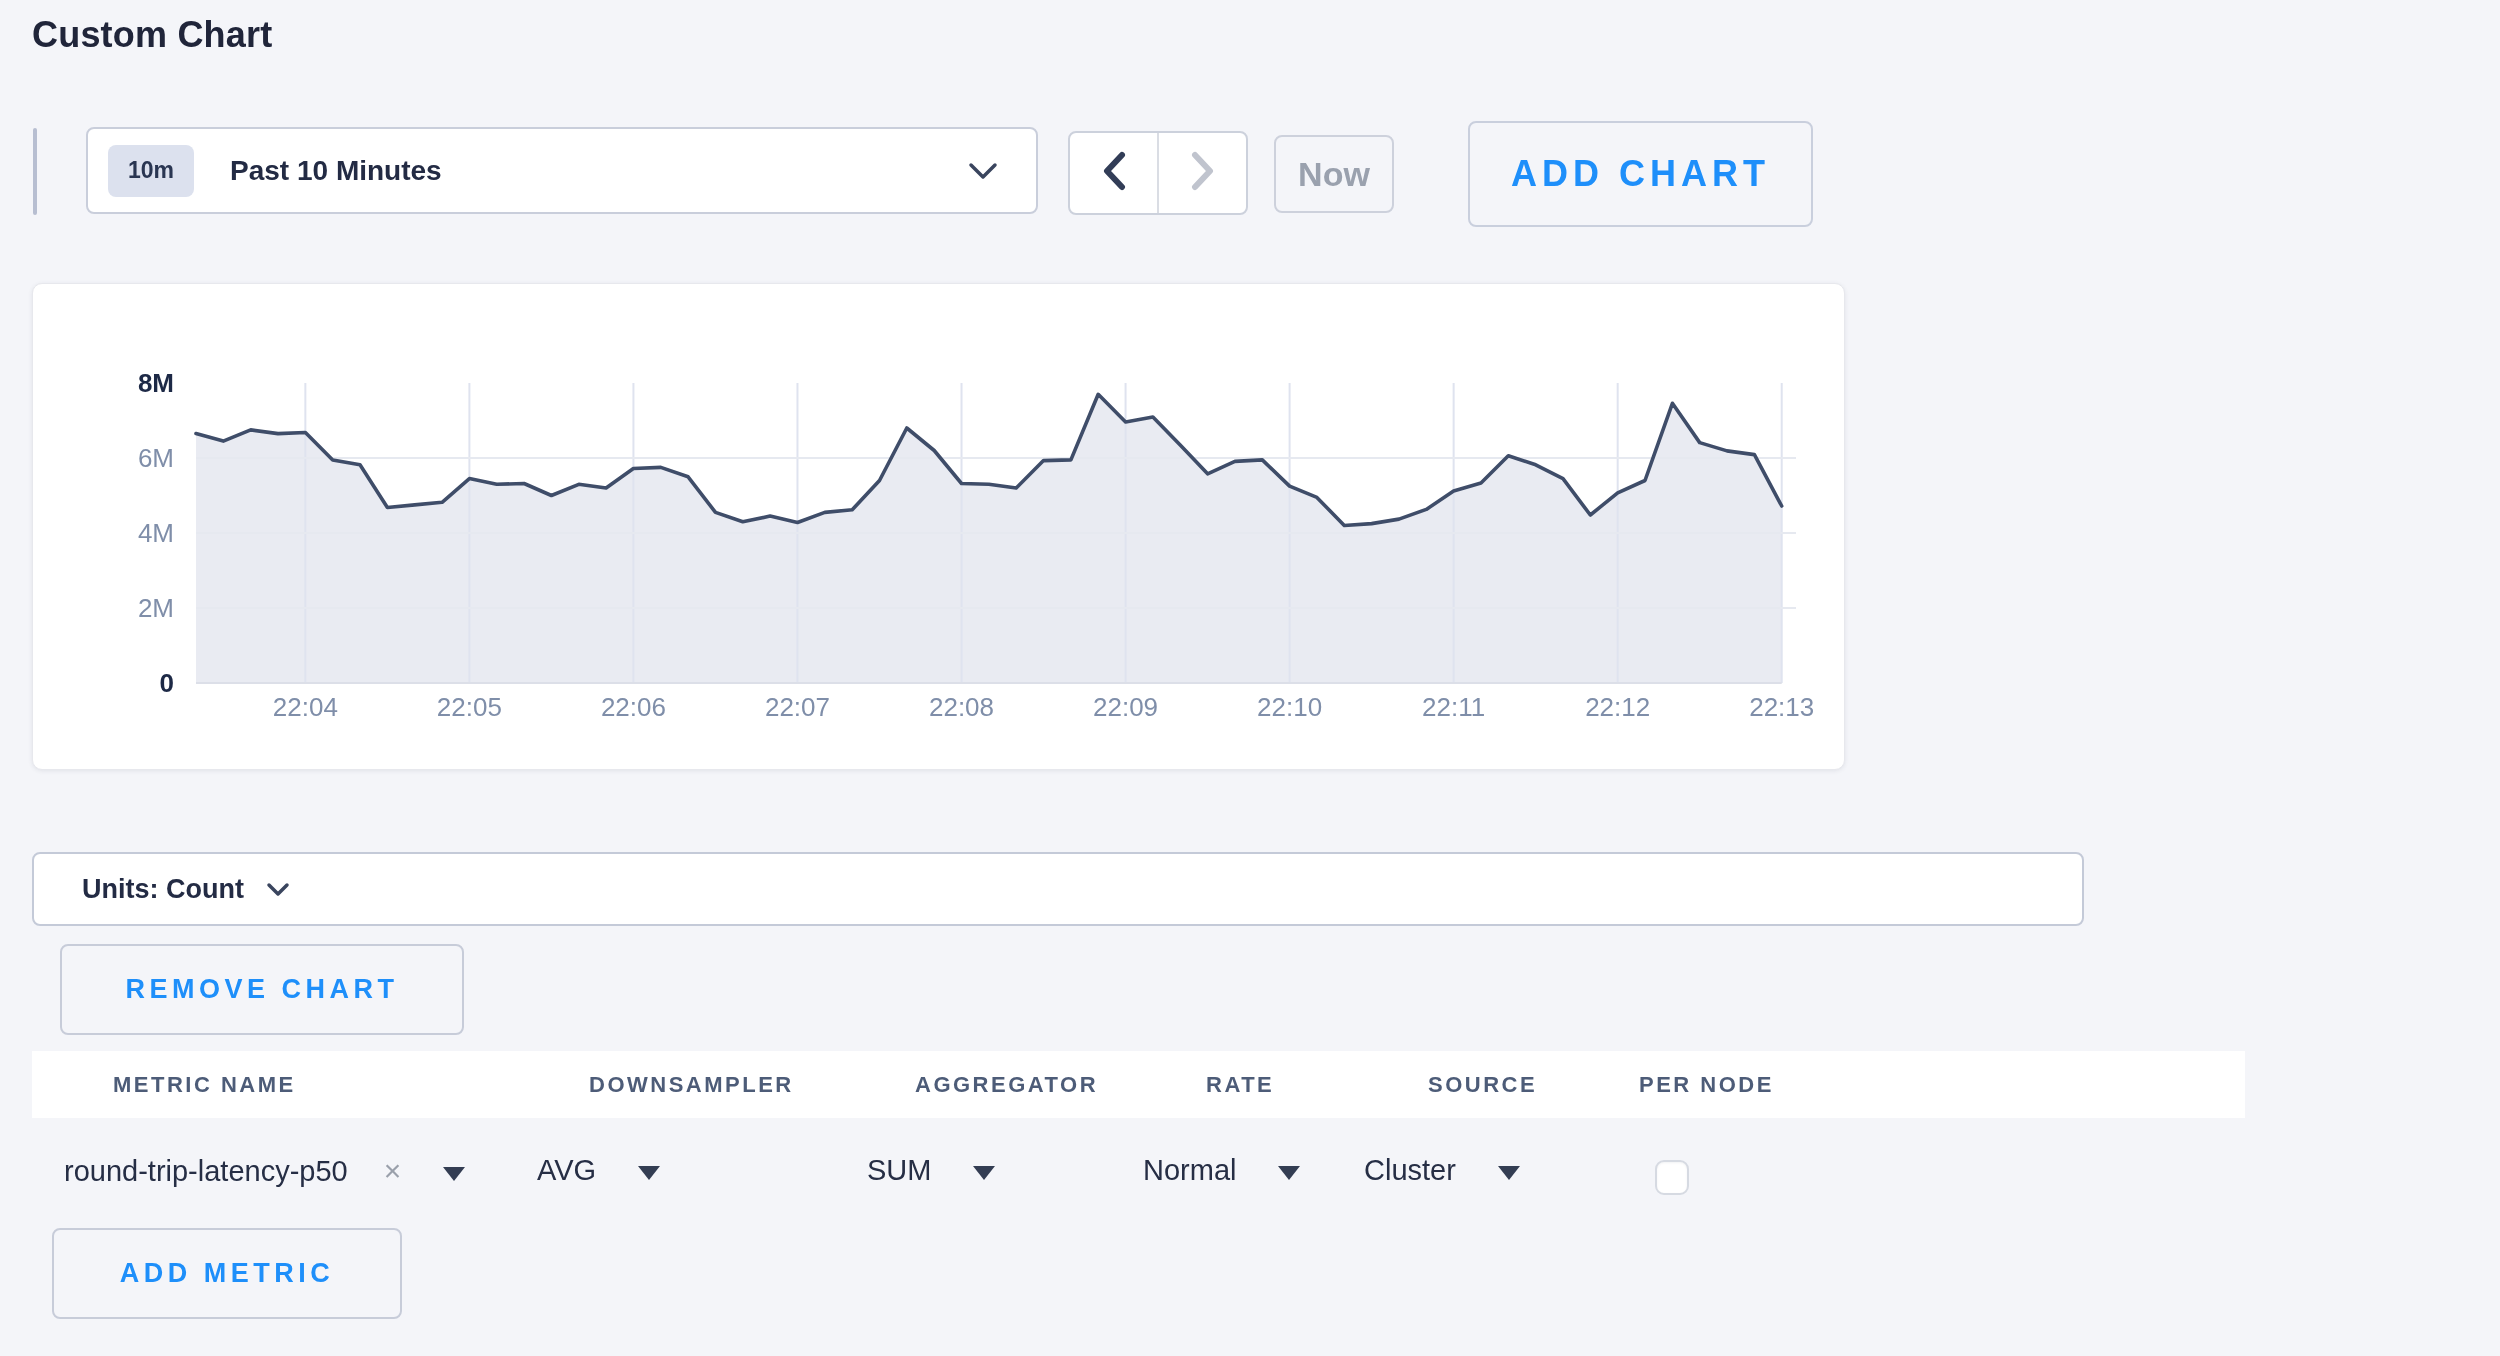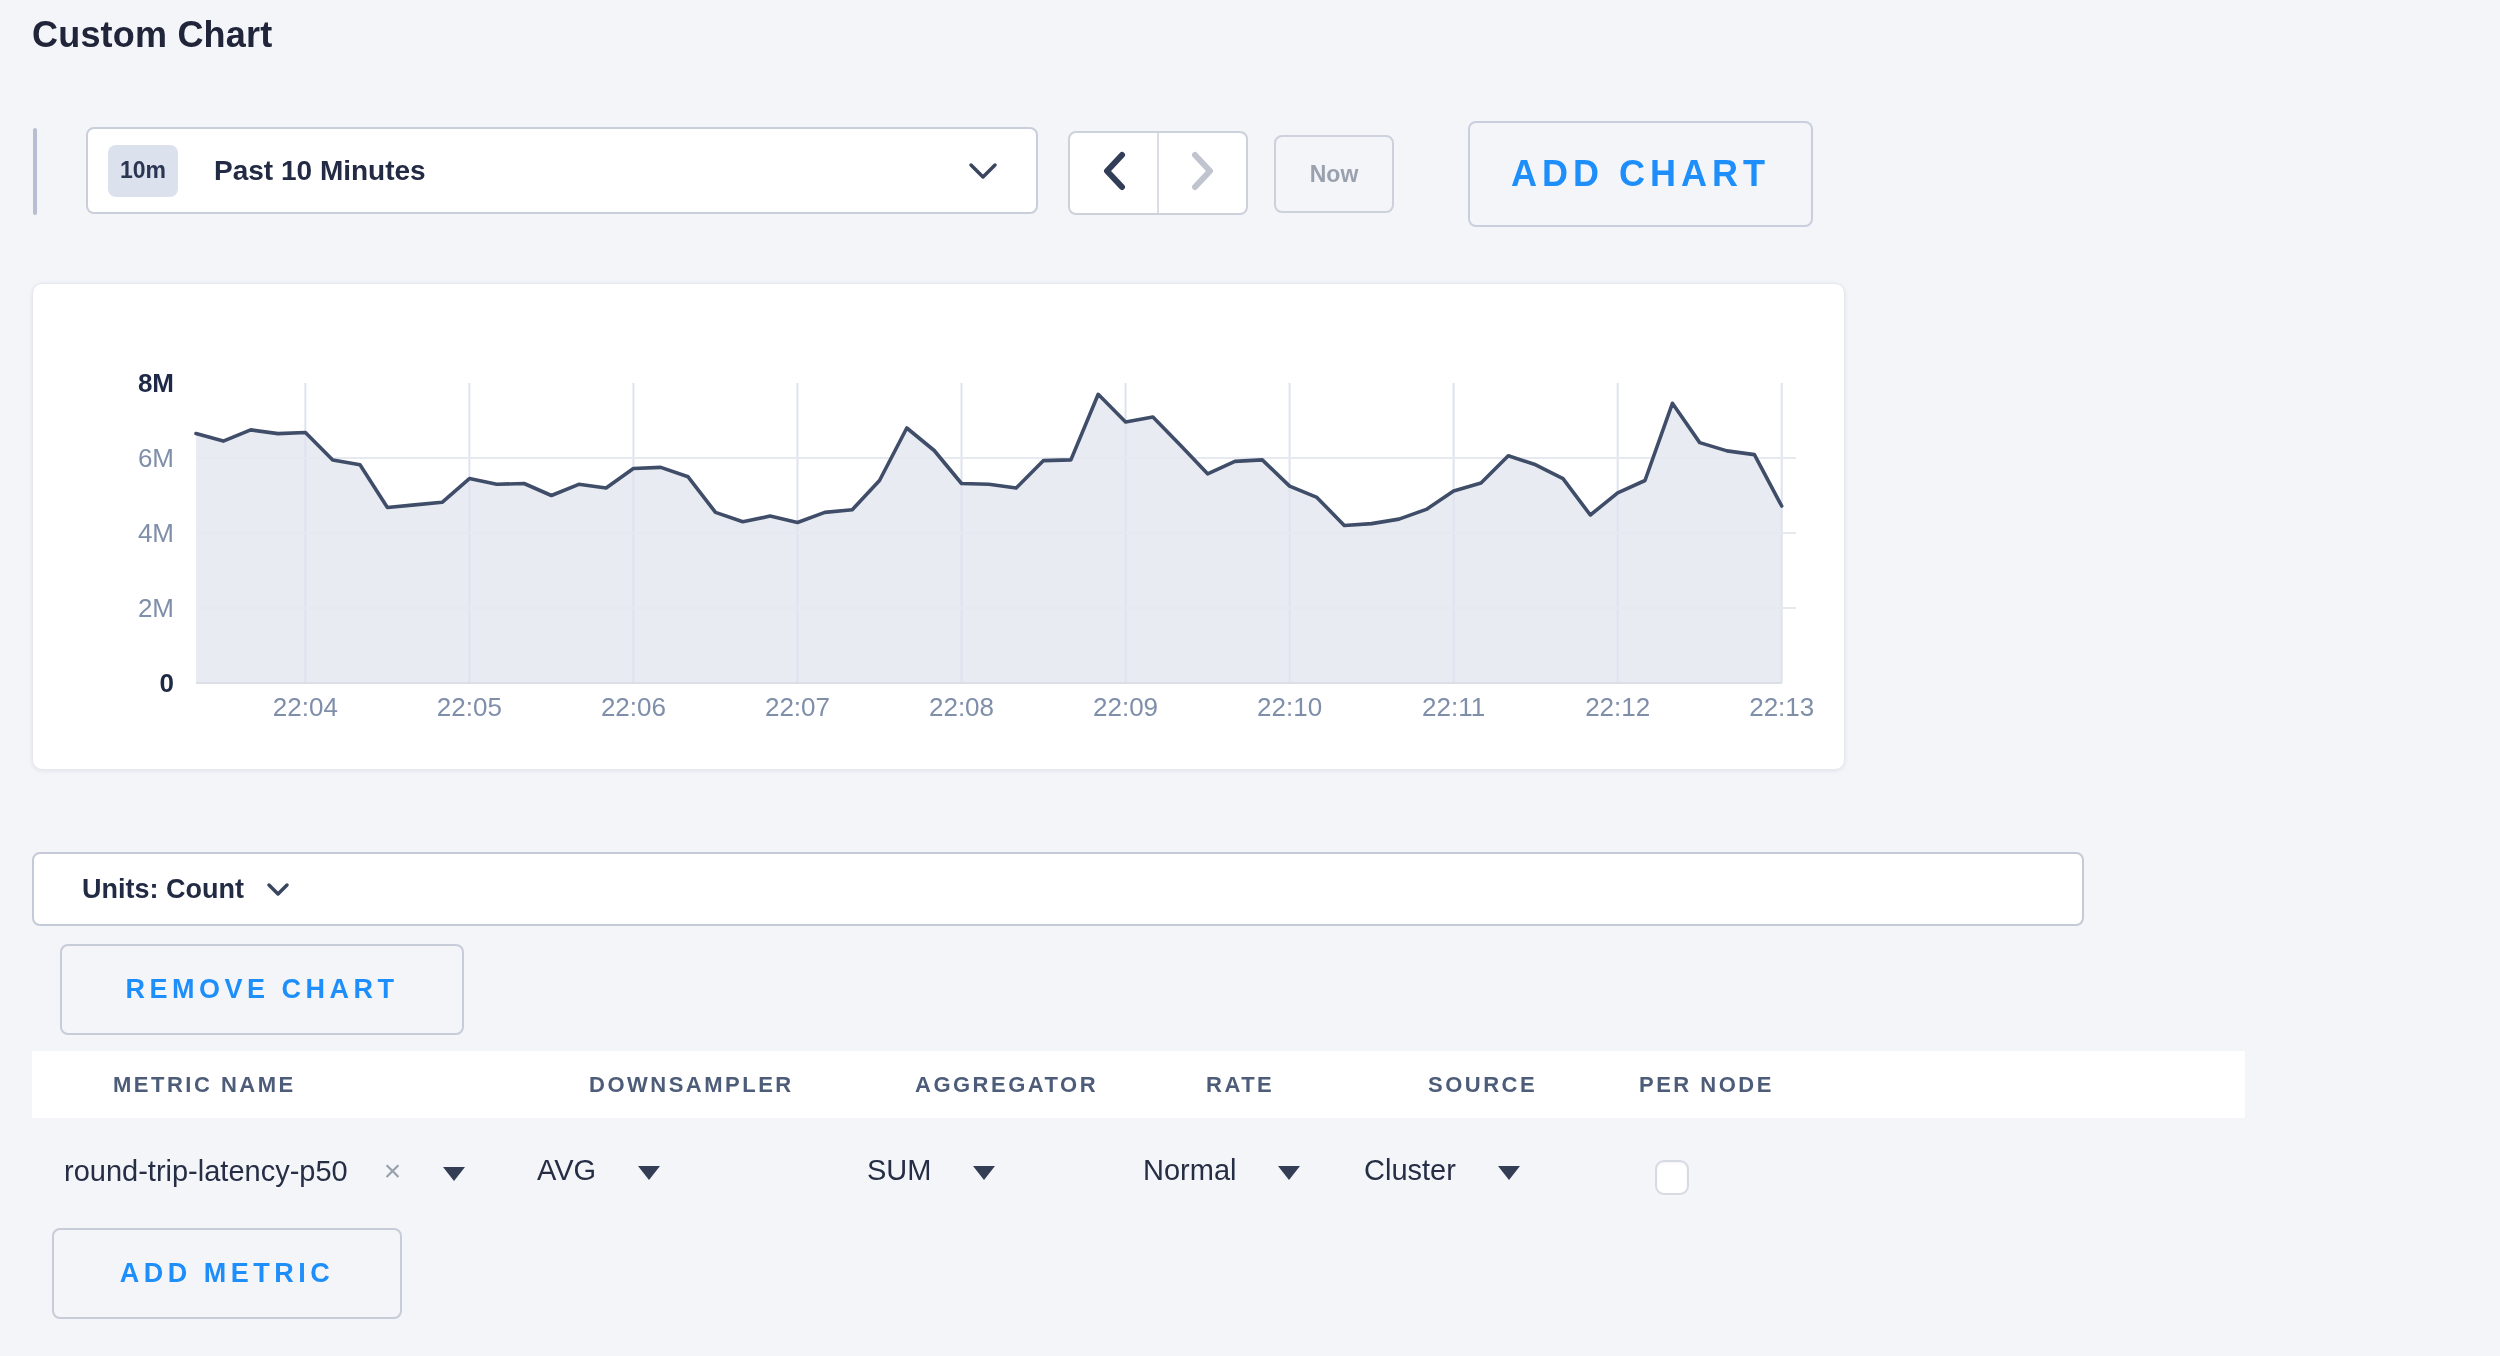--- a/index.html
+++ b/index.html
@@ -21,41 +21,41 @@
   }
 
   
   .accent-bar { left: 33px; top: 128px; width: 4px; height: 87px; background: #b7bed1; border-radius: 2px; }
   .time-picker {
     left: 86px; top: 127px; width: 952px; height: 87px;
     background: #ffffff; border: 2px solid #c9cedb; border-radius: 8px;
     display: flex; align-items: center; cursor: pointer;
   }
   .time-badge {
-    margin-left: 20px; min-width: 68px; height: 52px; padding: 0 12px;
+    margin-left: 20px; min-width: 68px; height: 52px; padding: 0 20px;
     background: #dce1ee; border-radius: 8px; color: #2a3652;
     font-size: 23px; font-weight: 700;
     display: flex; align-items: center; justify-content: center;
   }
   .time-label { margin-left: 36px; font-size: 28px; font-weight: 700; color: #232b44; }
   .picker-caret { margin-left: auto; margin-right: 38px; display: flex; }
 
   .arrow-group {
     left: 1068px; top: 131px; width: 180px; height: 84px;
     background: #ffffff; border: 2px solid #ccd1dc; border-radius: 8px;
     display: flex; overflow: hidden;
   }
   .arrow-cell { flex: 1; display: flex; align-items: center; justify-content: center; cursor: pointer; }
   .arrow-cell + .arrow-cell { border-left: 2px solid #dadde4; }
 
   .now-button {
     left: 1274px; top: 135px; width: 120px; height: 78px;
     border: 2px solid #cdd1dc; border-radius: 8px; background: transparent;
     display: flex; align-items: center; justify-content: center;
-    font-size: 23px; font-weight: 700; color: #9aa1ae; cursor: default;
+    font-size: 34px; font-weight: 700; color: #9aa1ae; cursor: default;
   }
   .add-chart-button {
     left: 1468px; top: 121px; width: 345px; height: 106px;
     border: 2px solid #c9cfdd; border-radius: 8px; background: transparent;
     display: flex; align-items: center; justify-content: center;
     font-size: 36px; font-weight: 700; letter-spacing: 5px; color: #1e8ffa; cursor: pointer;
   }
 
   
   .chart-card {

